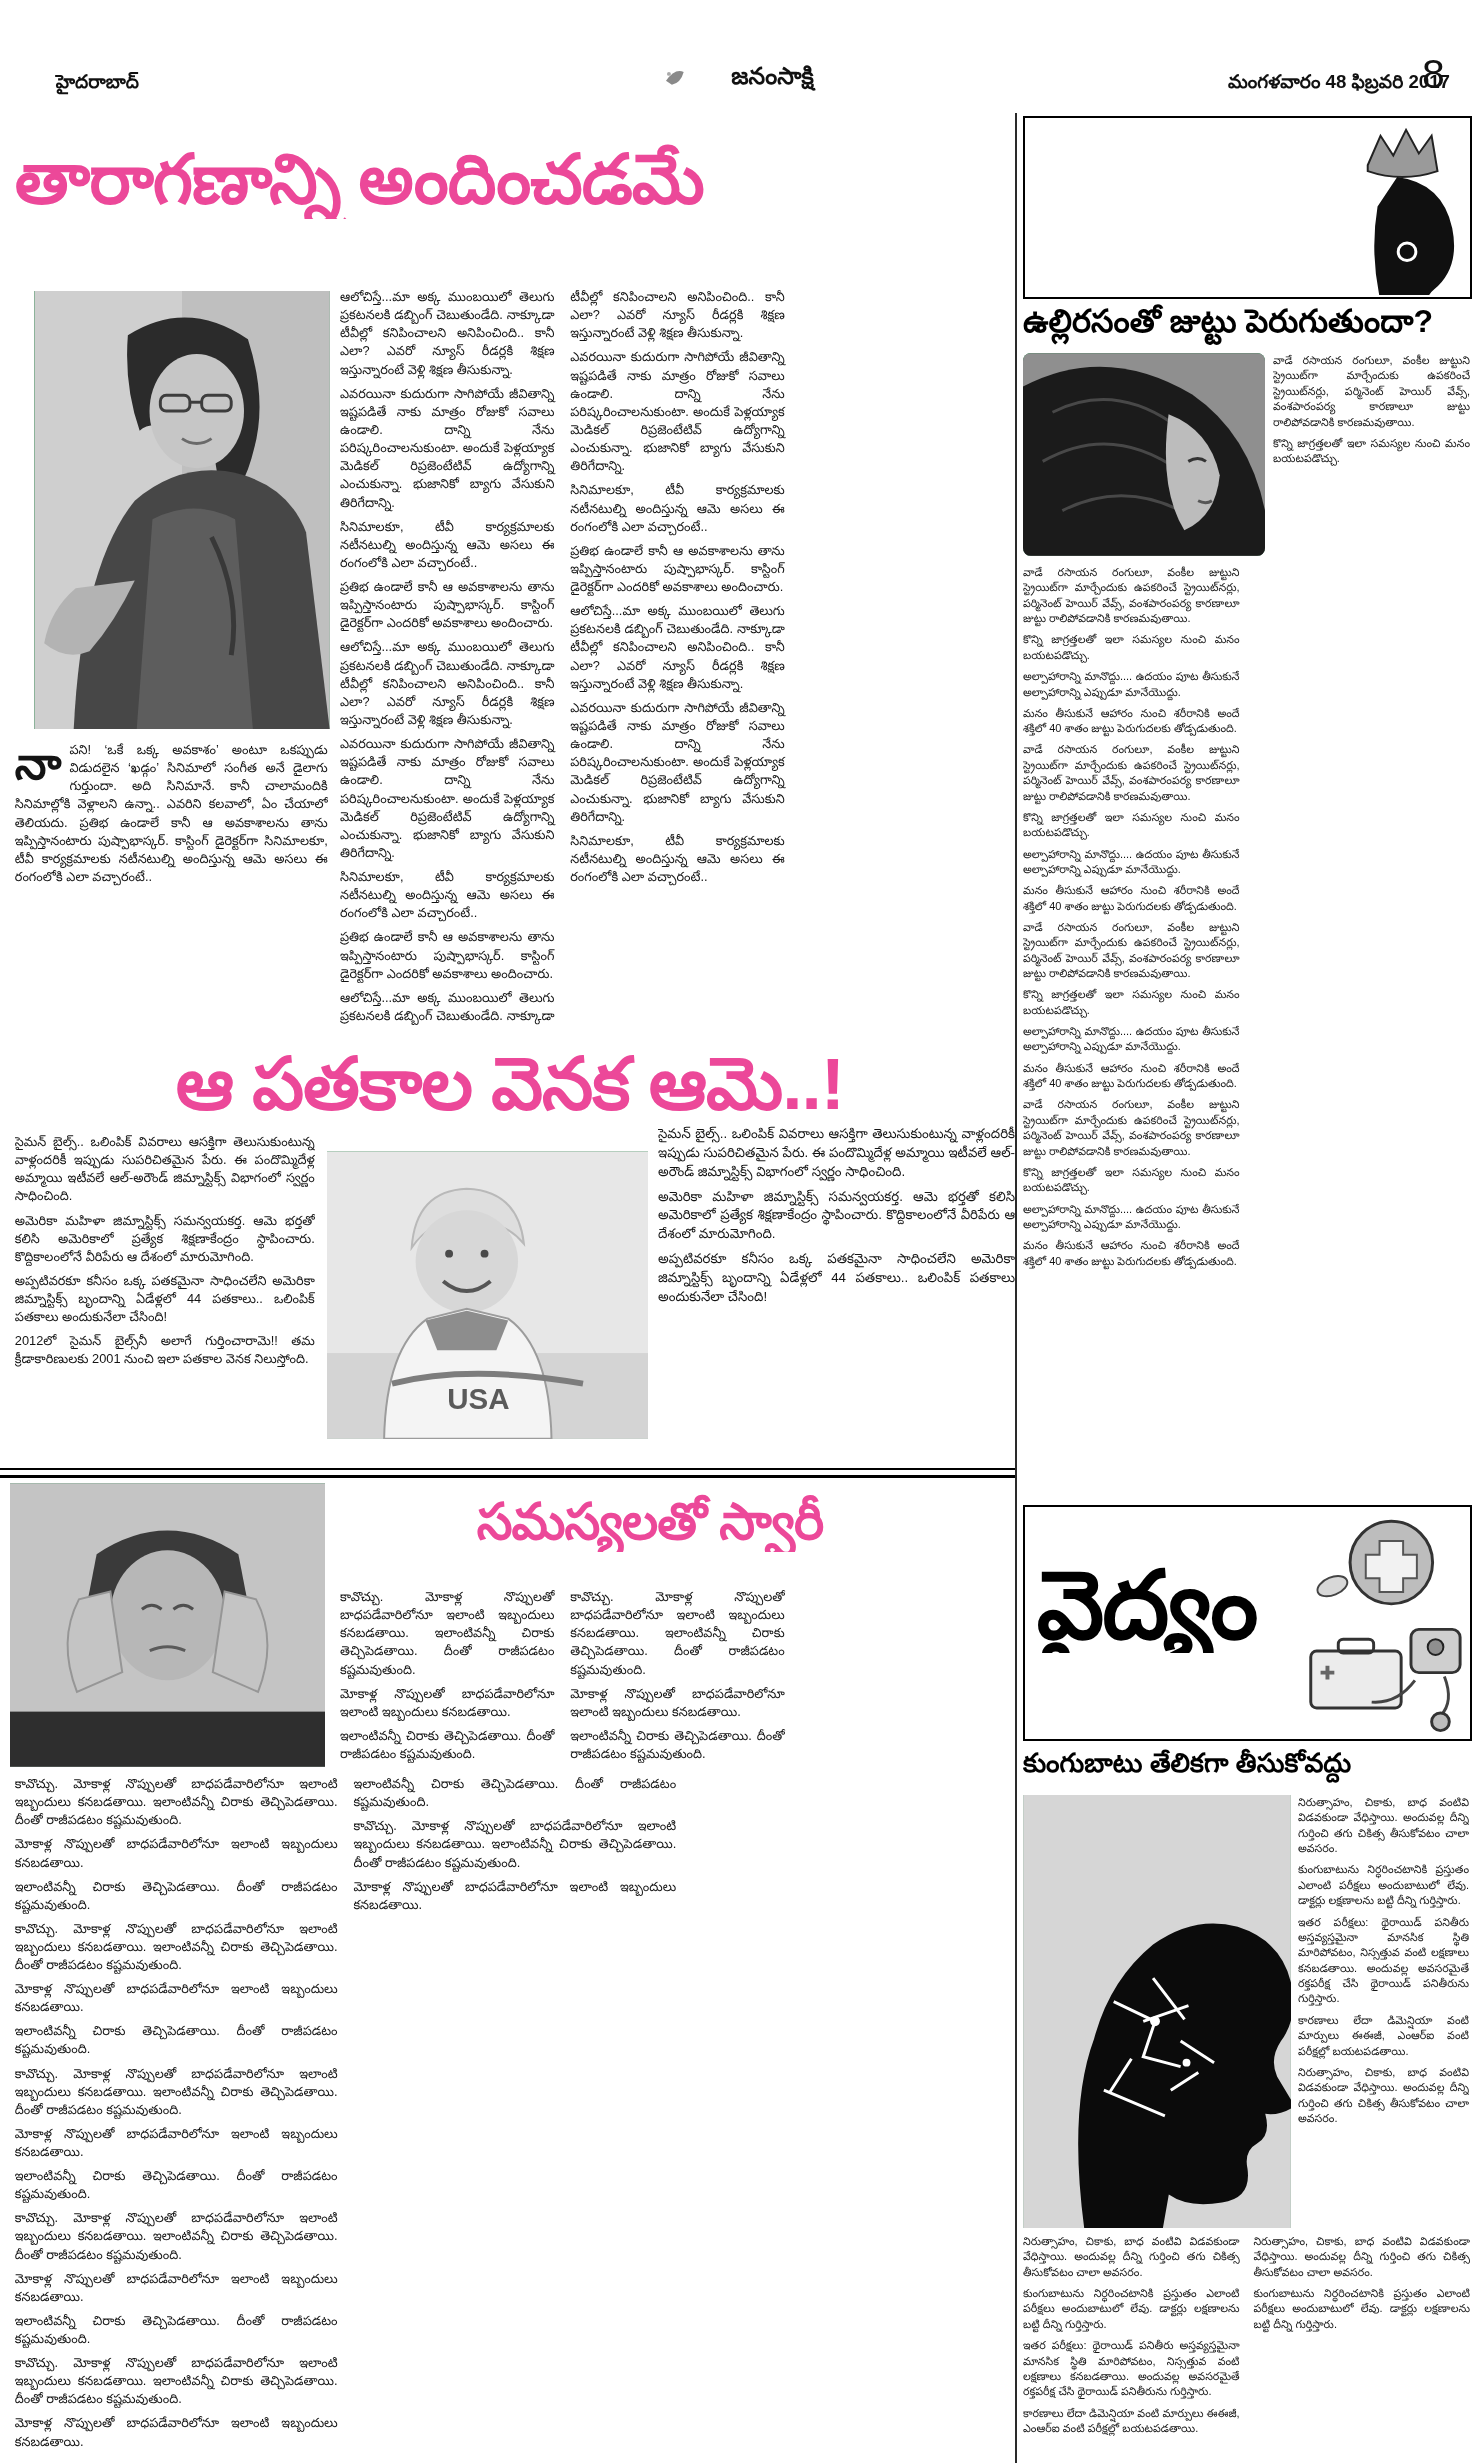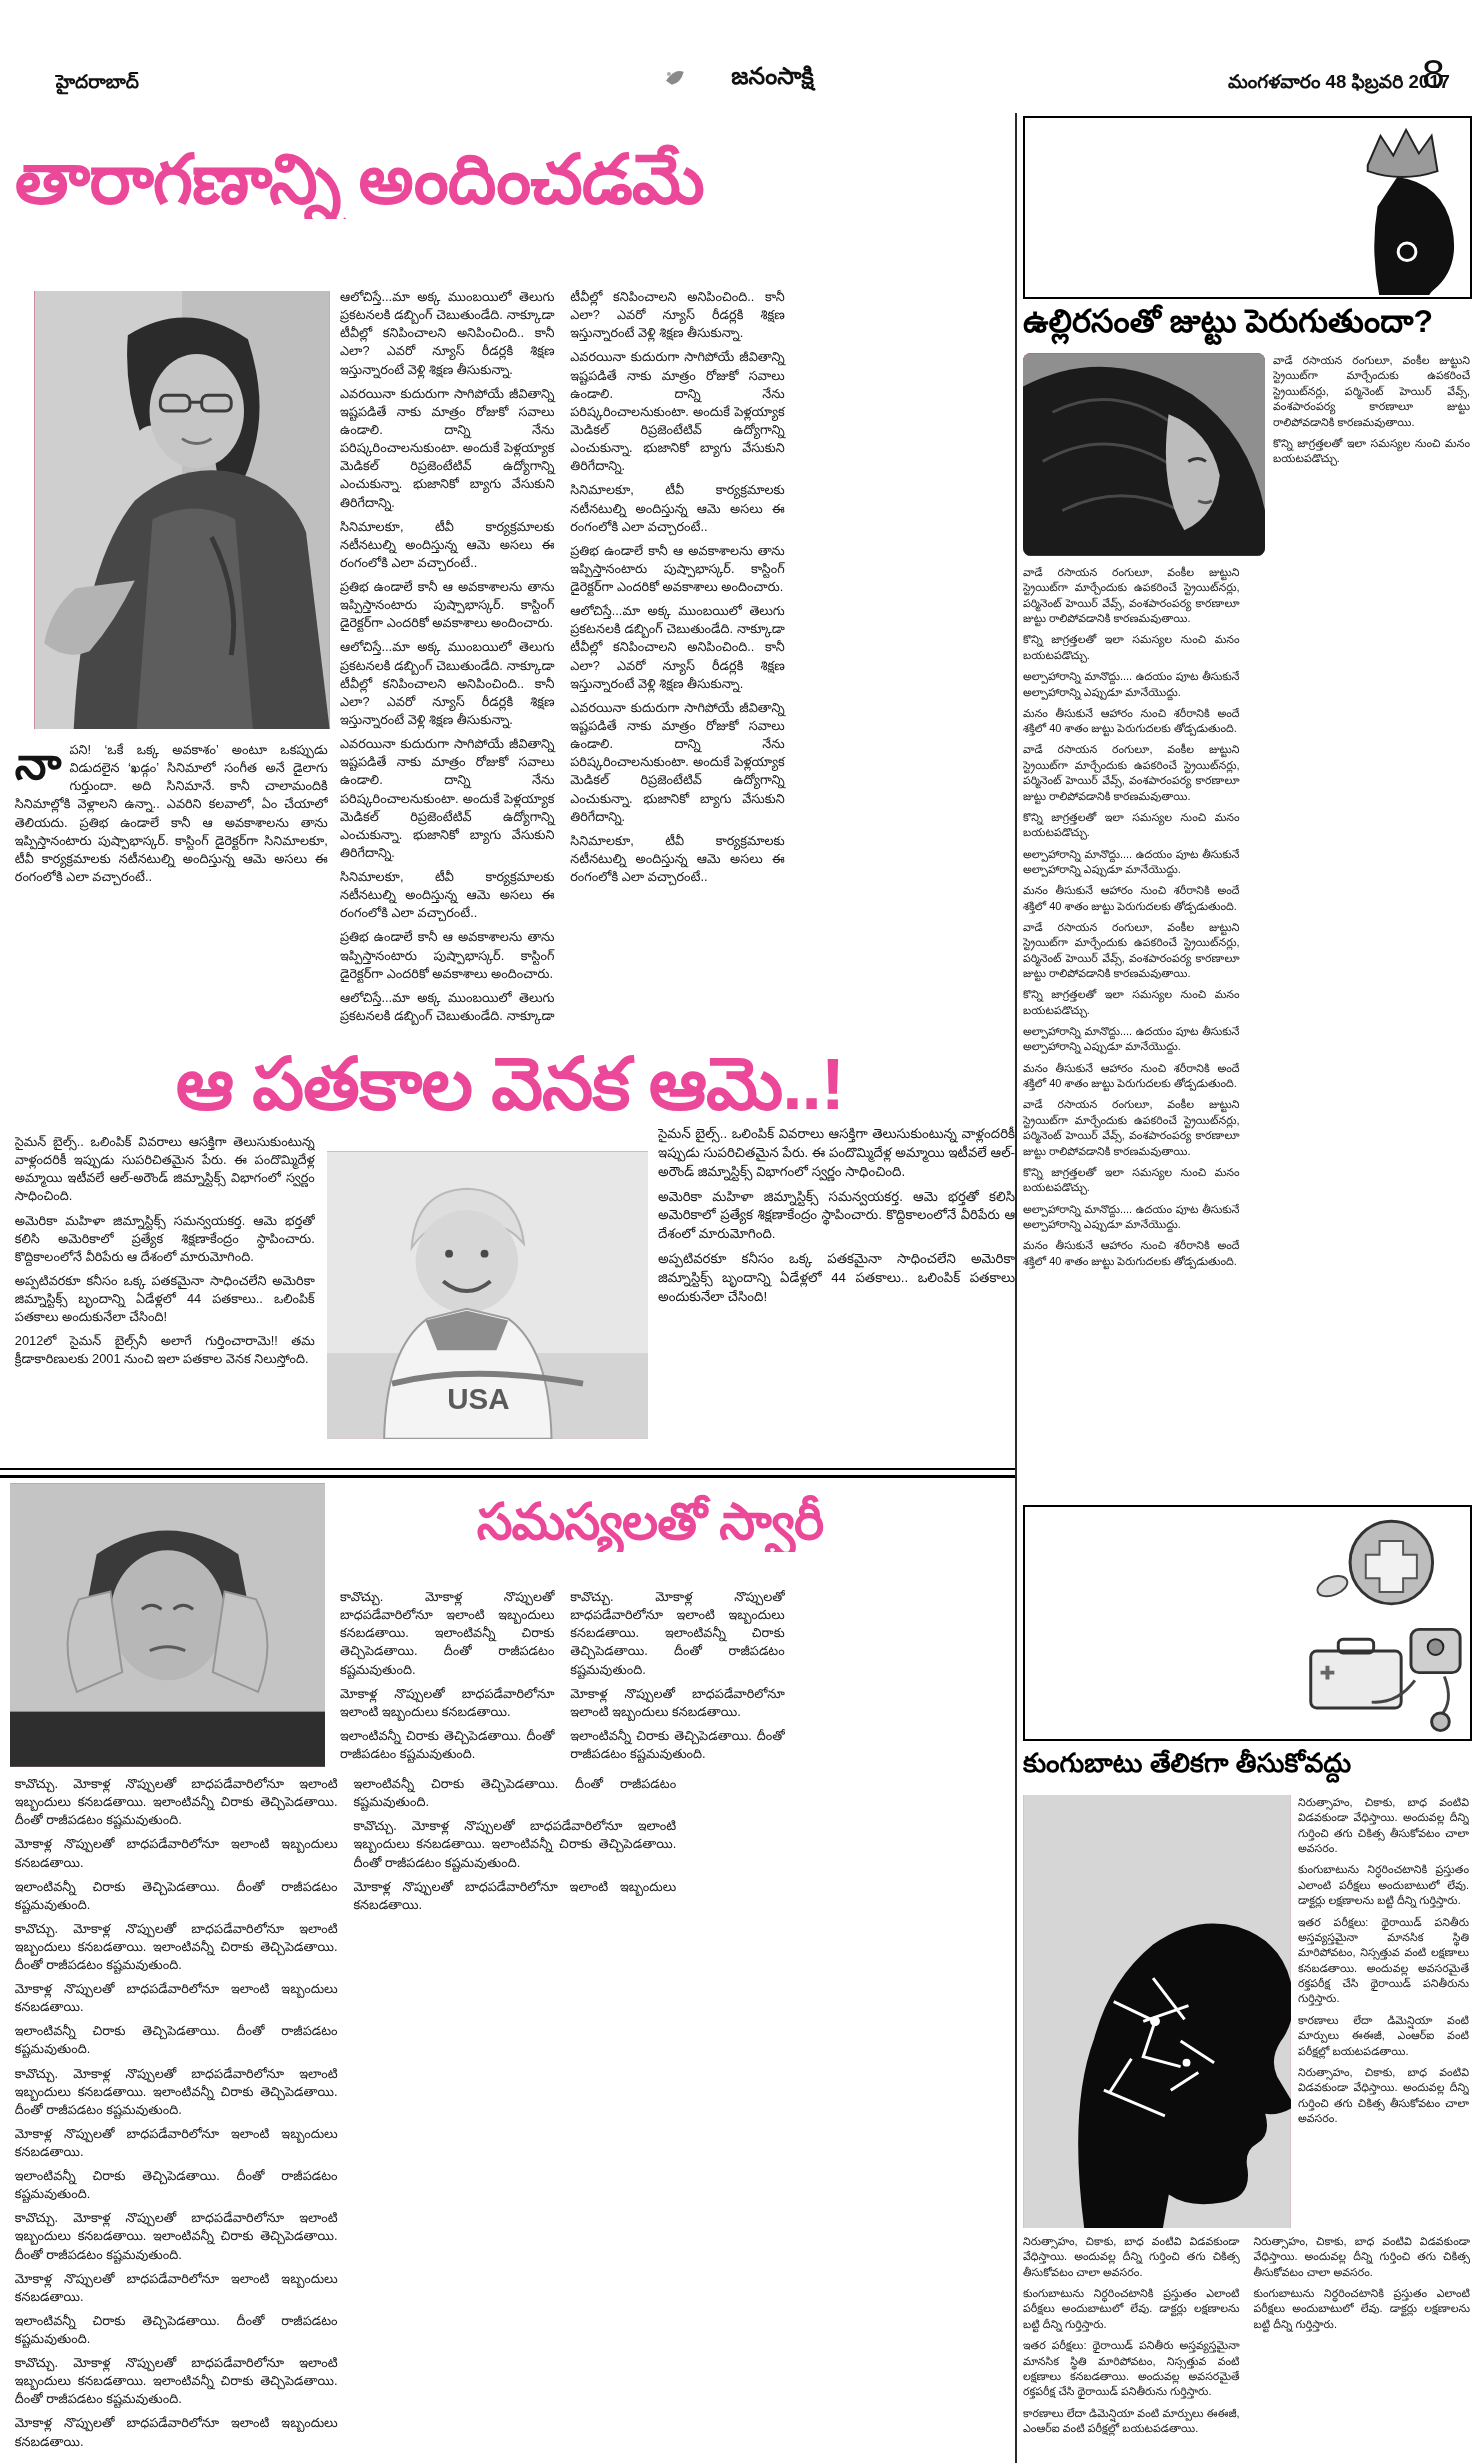--- a/index.html
+++ b/index.html
@@ -13,21 +13,21 @@
   .cols2{column-count:2;column-gap:13.8px;}
   .cols3{column-count:3;column-gap:15.8px;}
   .headline-xl{font-weight:900;color:#ec4899;letter-spacing:-1px;line-height:1.15;}
   .headline-md{font-weight:800;color:#000;}
   .rule-v{background:#2a2a2a;width:2px;}
   .rule-double{border-top:2px solid #000;border-bottom:3.9px solid #000;height:4.9px;}
   .logo-box{border:2px solid #000;background:#fff;overflow:hidden;}
   .logo-word{font-weight:900;color:#000;letter-spacing:-2px;text-shadow:2px 2px 0 #fff,-2px -2px 0 #fff;}
   .dropcap{float:left;font-size:45px;line-height:.85;font-weight:800;margin:3.9px 7.9px 0 0;}
   .header-txt{font-weight:700;font-size:18.7px;color:#111;margin-left:41px;}
-  .photo{overflow:hidden;background:#be185d;}
+  .photo{overflow:hidden;background:#15803d;}
   .photo svg{display:block;}
 </style>
 </head>
 <body>
 
 <div class="abs header-txt" style="left:14.8px;top:71px;">హైదరాబాద్</div>
 
 <div class="abs" style="left:611px;top:63px;width:256px;text-align:center;">
   <span style="display:inline-block;vertical-align:middle;">
     <svg width="21.7" height="21.7" viewBox="0 0 22 22">
@@ -204,20 +204,21 @@
     <p>కొన్ని జాగ్రత్తలతో ఇలా సమస్యల నుంచి మనం బయటపడొచ్చు.</p>
     <p>అల్పాహారాన్ని మానొద్దు.... ఉదయం పూట తీసుకునే అల్పాహారాన్ని ఎప్పుడూ మానేయొద్దు.</p>
     <p>మనం తీసుకునే ఆహారం నుంచి శరీరానికి అందే శక్తిలో 40 శాతం జుట్టు పెరుగుదలకు తోడ్పడుతుంది.</p>
     <p>వాడే రసాయన రంగులూ, వంకీల జుట్టుని స్ట్రెయిట్‌గా మార్చేందుకు ఉపకరించే స్ట్రెయిట్‌నర్లు, పర్మినెంట్ హెయిర్ వేవ్స్, వంశపారంపర్య కారణాలూ జుట్టు రాలిపోవడానికి కారణమవుతాయి.</p>
     <p>కొన్ని జాగ్రత్తలతో ఇలా సమస్యల నుంచి మనం బయటపడొచ్చు.</p>
     <p>అల్పాహారాన్ని మానొద్దు.... ఉదయం పూట తీసుకునే అల్పాహారాన్ని ఎప్పుడూ మానేయొద్దు.</p>
     <p>మనం తీసుకునే ఆహారం నుంచి శరీరానికి అందే శక్తిలో 40 శాతం జుట్టు పెరుగుదలకు తోడ్పడుతుంది.</p>
   </div>
 
 <div class="abs logo-box" style="left:1023px;top:1505px;width:445px;height:232px;">
+  <div class="abs logo-word nowrap" style="left:11.8px;top:51px;width:286px;font-size:95px;line-height:1;">వైద్యం</div>
   <span class="abs" style="left:272px;top:5.9px;">
     <svg width="169" height="221" viewBox="0 0 172 224">
       <circle cx="96" cy="50" r="42" fill="#bdbdbd" stroke="#333" stroke-width="3"></circle>
       <path d="M84,28 h24 v14 h14 v24 h-14 v14 h-24 v-14 h-14 v-24 h14z" fill="#f2f2f2" stroke="#555" stroke-width="2"></path>
       <ellipse cx="36" cy="74" rx="16" ry="9" fill="#d8d8d8" stroke="#444" stroke-width="2" transform="rotate(-22 36 74)"></ellipse>
       <rect x="14" y="140" width="92" height="58" rx="6" fill="#ececec" stroke="#333" stroke-width="3"></rect>
       <rect x="42" y="128" width="36" height="14" rx="5" fill="none" stroke="#333" stroke-width="3"></rect>
       <path d="M24,162 h14 M31,155 v14" stroke="#666" stroke-width="4"></path>
       <rect x="116" y="118" width="50" height="44" rx="8" fill="#cfcfcf" stroke="#333" stroke-width="3"></rect>
       <circle cx="141" cy="136" r="8" fill="#8f8f8f" stroke="#222" stroke-width="2"></circle>

